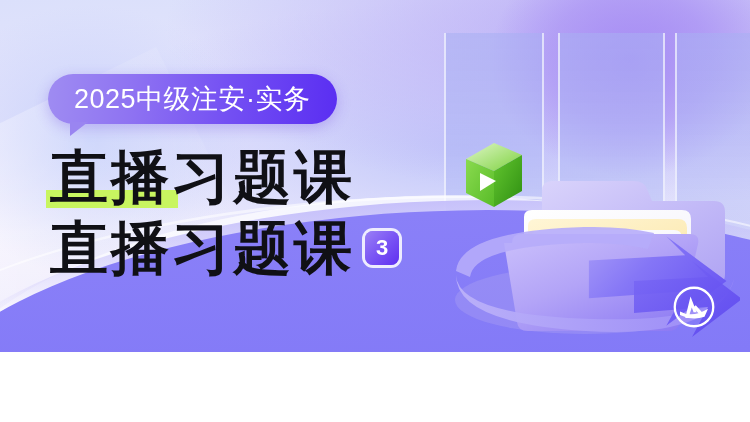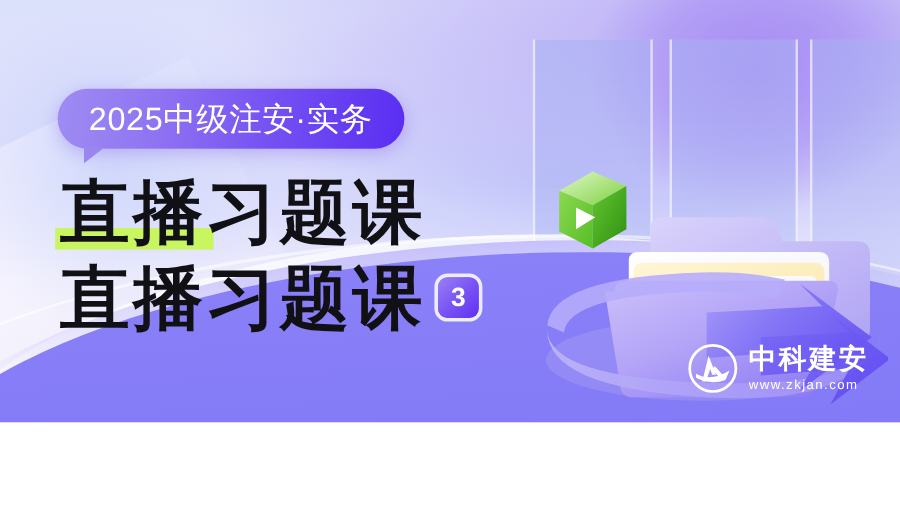--- a/index.html
+++ b/index.html
@@ -370,19 +370,15 @@
 
   <div class="logo">
     <span class="logo-mark">
       <svg viewBox="0 0 48 48" width="42" height="42" xmlns="http://www.w3.org/2000/svg">
         <circle cx="24" cy="24" r="22" fill="none" stroke="#ffffff" stroke-width="2.6"></circle>
         <path d="M20 12 l7 18 l-3.5 0 l-2 -5.5 l-4 12 l-3.5 0 z" fill="#ffffff"></path>
         <path d="M8 29 q14 8 32 -3 l-4 9 q-14 5 -28 -2 z" fill="#ffffff"></path>
         <path d="M26 22 l10 11 l-3 2.5 l-10 -11 z" fill="#ffffff"></path>
       </svg>
     </span>
-    <span class="logo-txt">
-      <span class="logo-name">中科建安</span>
-      <span class="logo-url">www.zkjan.com</span>
-    </span>
   </div>
 
 </div>
 
 </body></html>

